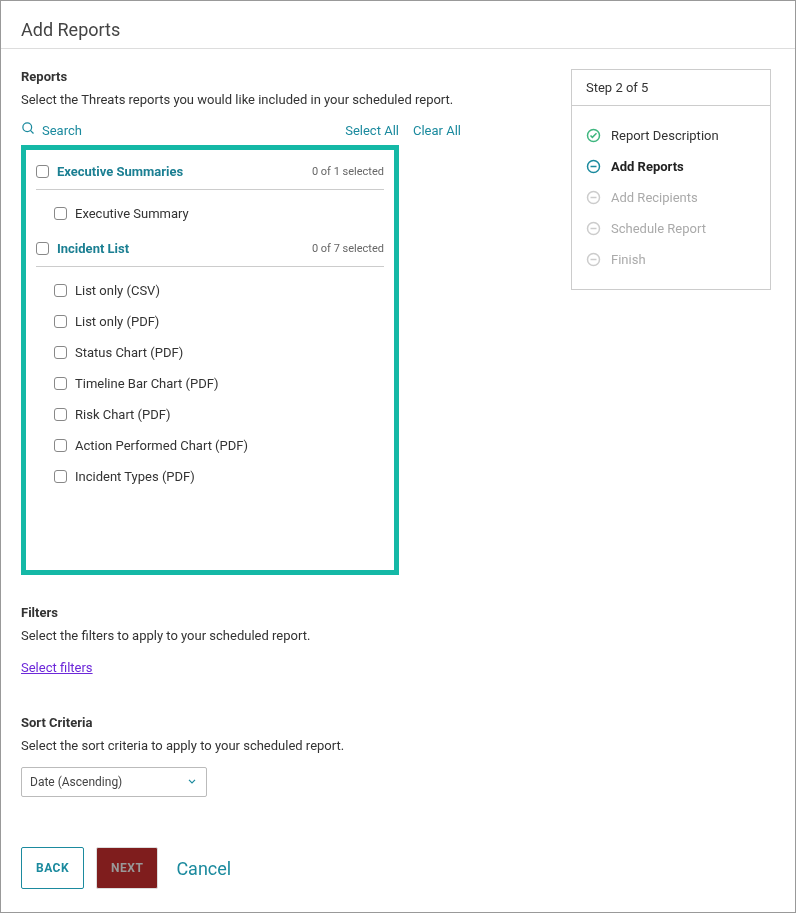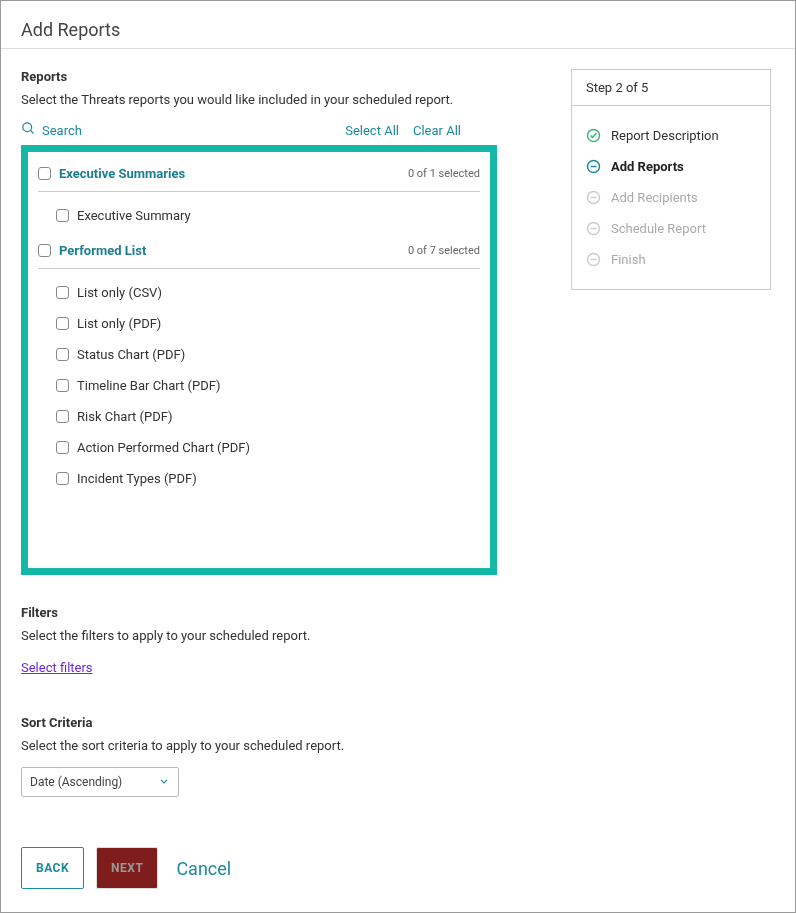--- a/index.html
+++ b/index.html
@@ -75,23 +75,23 @@
   .toolbar-links {
     display: flex;
     gap: 14px;
     font-size: 13px;
   }
   .link {
     color: #1b8a9e;
     cursor: pointer;
   }
   .report-box {
-    width: 476px;
+    width: 378px;
     height: 430px;
-    border: 7px solid #14b8a6;
+    border: 5px solid #14b8a6;
     padding: 10px 10px 15px 10px;
     overflow: hidden;
   }
   .group-header {
     display: flex;
     align-items: center;
     justify-content: space-between;
     padding: 4px 0 10px 0;
     border-bottom: 1px solid #ccc;
     margin-bottom: 8px;
@@ -174,21 +174,21 @@
   }
   .select-filters {
     color: #6d28d9;
     font-size: 13px;
     cursor: pointer;
     margin-bottom: 40px;
     display: inline-block;
     text-decoration: underline;
   }
   .sort-select {
-    width: 158px;
+    width: 186px;
     height: 30px;
     border: 1px solid #bbb;
     border-radius: 2px;
     display: flex;
     align-items: center;
     justify-content: space-between;
     padding: 0 8px;
     font-size: 12px;
     color: #444;
     cursor: pointer;
@@ -278,21 +278,21 @@
           <div class="item-row">
             <span class="cb"></span>
             <span>Executive Summary</span>
           </div>
         </div>
 
         <div class="group">
           <div class="group-header">
             <div class="group-left">
               <span class="cb"></span>
-              <span class="group-title">Performed List</span>
+              <span class="group-title">Incident List</span>
             </div>
             <span class="selected-count">0 of 7 selected</span>
           </div>
           <div class="item-row">
             <span class="cb"></span>
             <span>List only (CSV)</span>
           </div>
           <div class="item-row">
             <span class="cb"></span>
             <span>List only (PDF)</span>

